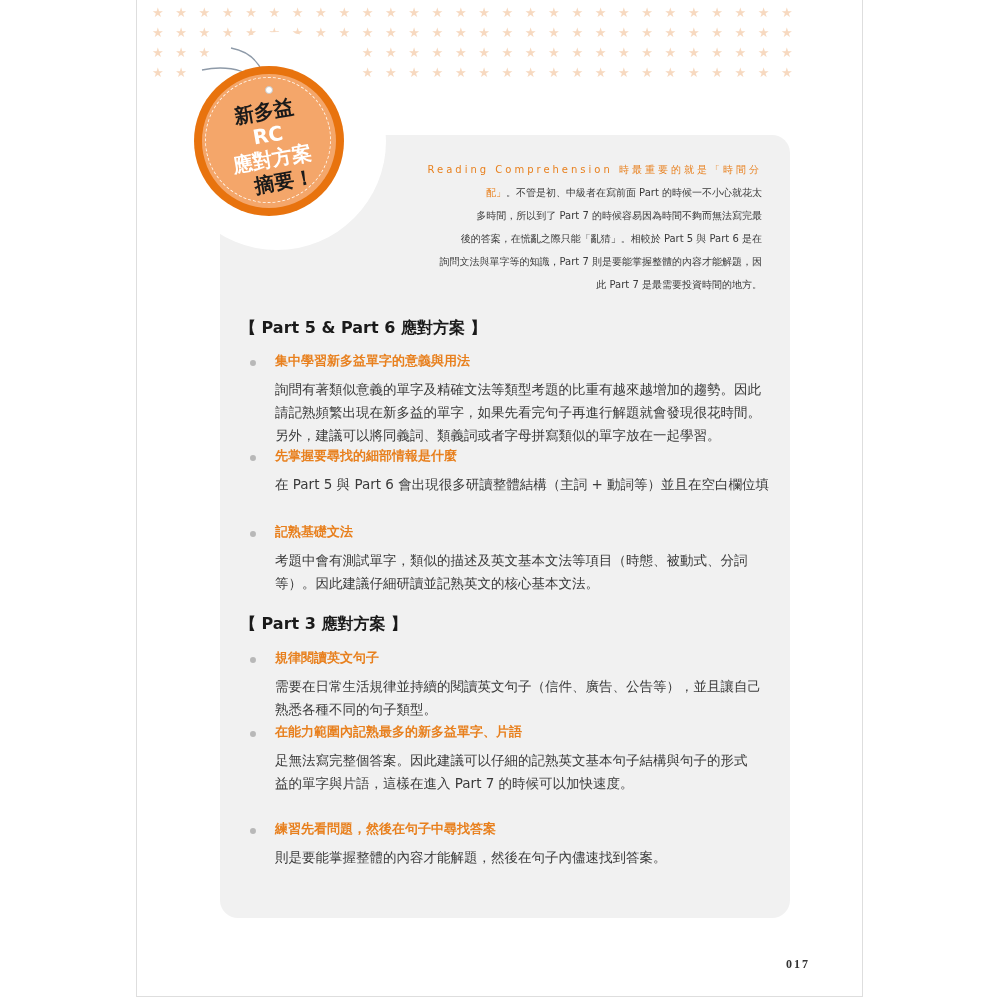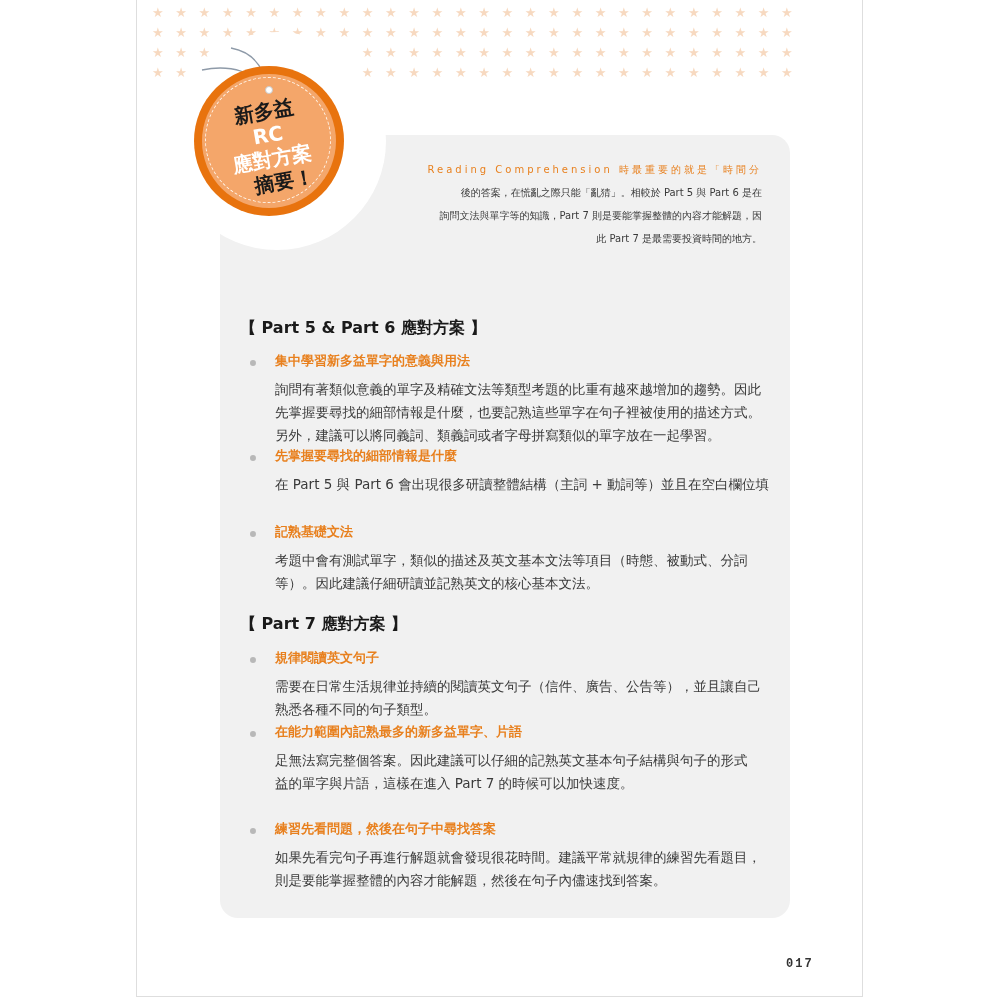--- a/index.html
+++ b/index.html
@@ -36,21 +36,21 @@
                    white-space:nowrap; }
   .item { position:absolute; left:240px; width:540px; }
   .bullet { position:absolute; left:10px; top:8px; width:6px; height:6px;
             border-radius:50%; background:#b8b8b8; }
   .item-title { position:absolute; left:35px; top:0; font-size:13px; font-weight:bold;
                 color:#e8801e; white-space:nowrap; }
   .item-body { position:absolute; left:35px; top:26px; width:495px; font-size:13.5px;
                line-height:23px; color:#3a3a3a; }
   .item-body .line { display:block; white-space:nowrap; }
   .page-num { position:absolute; left:786px; top:957px; font-size:12px; font-weight:bold;
-              letter-spacing:2px; color:#333; font-family:Liberation Mono, monospace; }
+              letter-spacing:2px; color:#333; font-family:Liberation Serif, serif; }
 </style>
 </head>
 <body>
 
 <div class="page"></div>
 
 <div class="stars" id="stars">
     <span class="star" style="left: 152px; top: 6px;">★</span>
     <span class="star" style="left: 175.3px; top: 6px;">★</span>
     <span class="star" style="left: 198.6px; top: 6px;">★</span>
@@ -171,33 +171,35 @@
   <div class="badge-text">
     <div class="bt dark" style="top:34px;">新多益</div>
     <div class="bt light" style="top:58px;">RC</div>
     <div class="bt light" style="top:82px;">應對方案</div>
     <div class="bt dark" style="top:106px; left:8px;">摘要！</div>
   </div>
 </div>
 
 <div class="intro">
   <span class="line orange hl">Reading Comprehension 時最重要的就是「時間分</span>
+  <span class="line"><span class="orange">配」</span><span>。不管是初、中級者在寫前面 Part 的時候一不小心就花太</span></span>
+  <span class="line">多時間，所以到了 Part 7 的時候容易因為時間不夠而無法寫完最</span>
   <span class="line">後的答案，在慌亂之際只能「亂猜」。相較於 Part 5 與 Part 6 是在</span>
   <span class="line">詢問文法與單字等的知識，Part 7 則是要能掌握整體的內容才能解題，因</span>
   <span class="line">此 Part 7 是最需要投資時間的地方。</span>
 </div>
 
 <div class="section-title" style="left:240px; top:318px;">【 Part 5 &amp; Part 6 應對方案 】</div>
 
 <div class="item" style="top:352px;">
   <div class="bullet"></div>
   <div class="item-title">集中學習新多益單字的意義與用法</div>
   <div class="item-body">
     <span class="line">詢問有著類似意義的單字及精確文法等類型考題的比重有越來越增加的趨勢。因此</span>
-    <span class="line">先掌握要尋找的細部情報是什麼，也要記熟這些單字在句子裡被使用的描述方式。</span>
+    <span class="line">請記熟頻繁出現在新多益的單字，如果先看完句子再進行解題就會發現很花時間。</span>
     <span class="line">另外，建議可以將同義詞、類義詞或者字母拼寫類似的單字放在一起學習。</span>
   </div>
 </div>
 
 <div class="item" style="top:447px;">
   <div class="bullet"></div>
   <div class="item-title">先掌握要尋找的細部情報是什麼</div>
   <div class="item-body">
     <span class="line">在 Part 5 與 Part 6 會出現很多研讀整體結構（主詞 + 動詞等）並且在空白欄位填</span>
   </div>
@@ -205,21 +207,21 @@
 
 <div class="item" style="top:523px;">
   <div class="bullet"></div>
   <div class="item-title">記熟基礎文法</div>
   <div class="item-body">
     <span class="line">考題中會有測試單字，類似的描述及英文基本文法等項目（時態、被動式、分詞</span>
     <span class="line">等）。因此建議仔細研讀並記熟英文的核心基本文法。</span>
   </div>
 </div>
 
-<div class="section-title" style="left:240px; top:614px;">【 Part 7 應對方案 】</div>
+<div class="section-title" style="left:240px; top:614px;">【 Part 3 應對方案 】</div>
 
 <div class="item" style="top:649px;">
   <div class="bullet"></div>
   <div class="item-title">規律閱讀英文句子</div>
   <div class="item-body">
     <span class="line">需要在日常生活規律並持續的閱讀英文句子（信件、廣告、公告等），並且讓自己</span>
     <span class="line">熟悉各種不同的句子類型。</span>
   </div>
 </div>
 
@@ -229,18 +231,17 @@
   <div class="item-body">
     <span class="line">足無法寫完整個答案。因此建議可以仔細的記熟英文基本句子結構與句子的形式</span>
     <span class="line">益的單字與片語，這樣在進入 Part 7 的時候可以加快速度。</span>
   </div>
 </div>
 
 <div class="item" style="top:820px;">
   <div class="bullet"></div>
   <div class="item-title">練習先看問題，然後在句子中尋找答案</div>
   <div class="item-body">
-    <span class="line">如果先看完句子再進行解題就會發現很花時間。建議平常就規律的練習先看題目，</span>
     <span class="line">則是要能掌握整體的內容才能解題，然後在句子內儘速找到答案。</span>
   </div>
 </div>
 
 <div class="page-num">017</div>
 
 </body></html>

